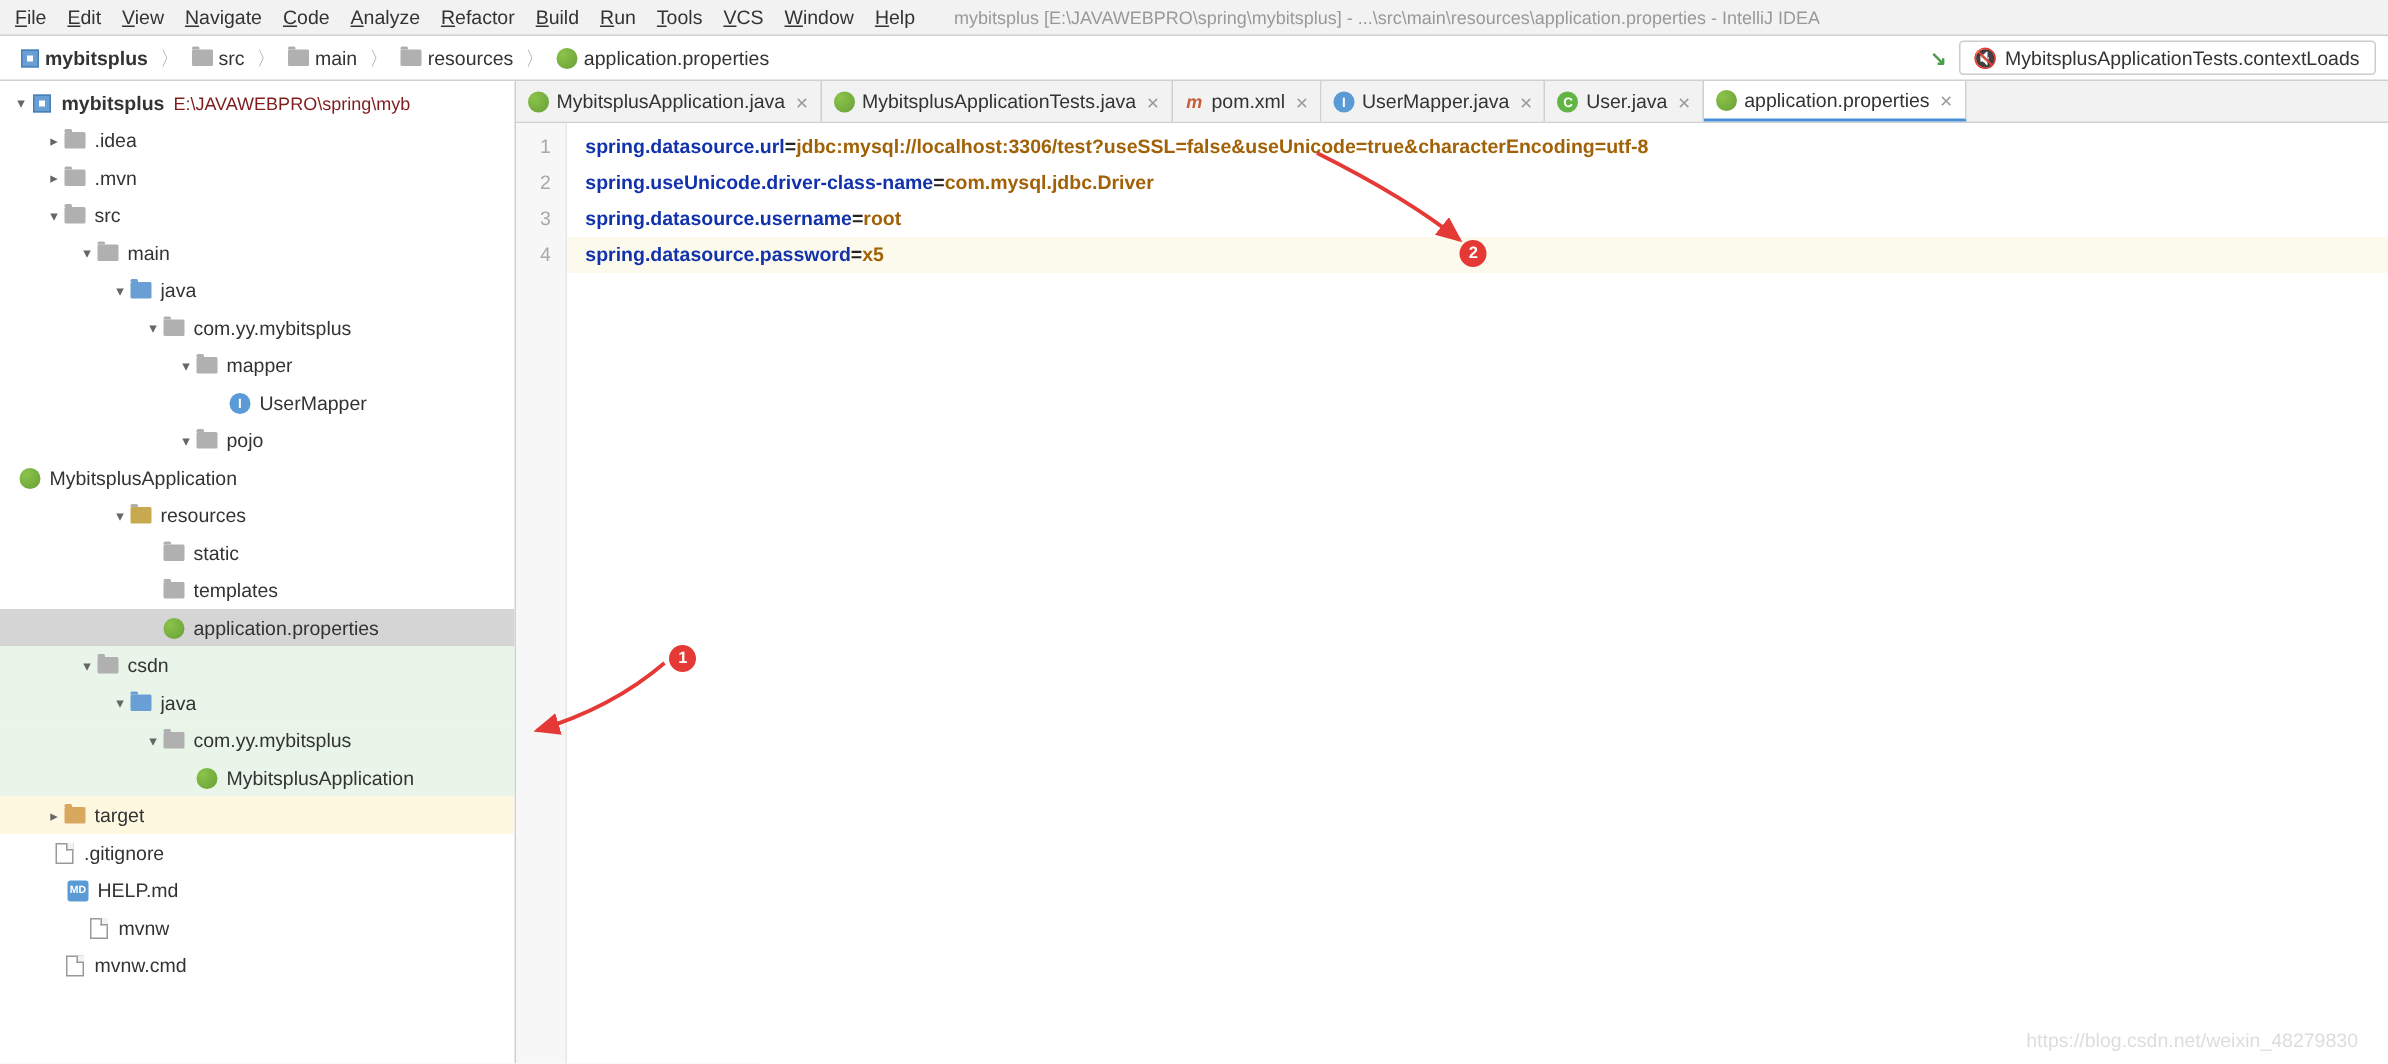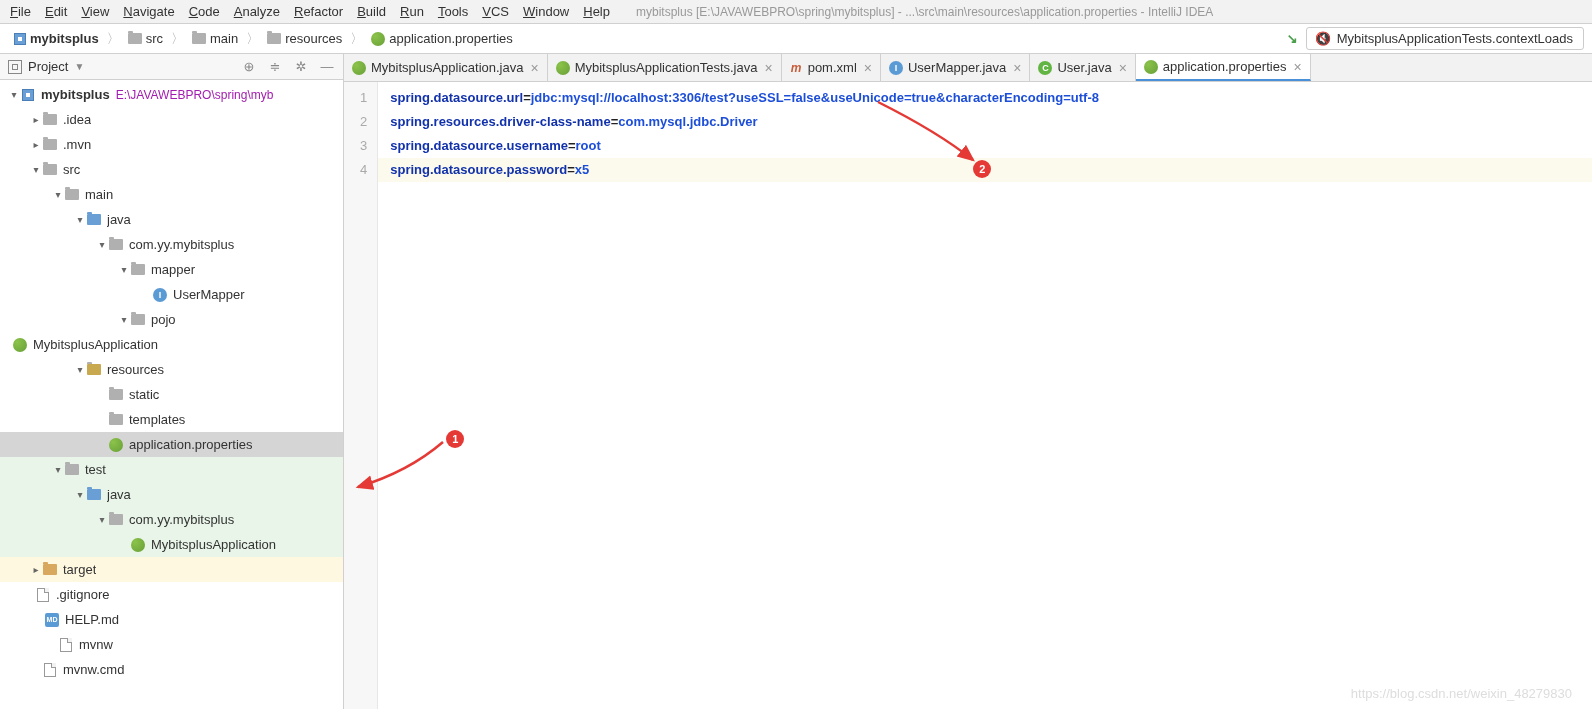--- a/index.html
+++ b/index.html
@@ -37,21 +37,21 @@
     .sidebar-tool { cursor: pointer; width: 16px; text-align: center; }
     
     .tree { flex: 1; overflow-y: auto; overflow-x: hidden; padding: 2px 0; }
     .tree-row { display: flex; align-items: center; height: 25px; padding-right: 4px; cursor: pointer; white-space: nowrap; }
     .tree-row.selected { background: #d5d5d5; }
     .tree-row.test-scope { background: #e8f5e8; }
     .tree-row.excluded { background: #fff8e1; }
     .tree-arrow { width: 12px; text-align: center; color: #666; font-size: 10px; cursor: pointer; flex-shrink: 0; }
     .tree-ico { width: 16px; display: inline-flex; align-items: center; justify-content: center; margin-right: 5px; flex-shrink: 0; }
     .tree-label { overflow: hidden; text-overflow: clip; }
-    .tree-hint { color: #a21caf; margin-left: 6px; font-size: 12px; }
+    .tree-hint { color: #7f1d1d; margin-left: 6px; font-size: 12px; }
     
     .class-ico { width: 14px; height: 14px; border-radius: 50%; background: #62b543; color: #fff; font-size: 9px; font-weight: bold; display: inline-flex; align-items: center; justify-content: center; }
     .class-ico::after { content: 'C'; }
     .interface-ico { width: 14px; height: 14px; border-radius: 50%; background: #5b9bd5; color: #fff; font-size: 9px; font-weight: bold; display: inline-flex; align-items: center; justify-content: center; }
     .interface-ico::after { content: 'I'; }
     .file-ico { width: 12px; height: 14px; background: #fff; border: 1px solid #999; display: inline-block; position: relative; }
     .file-ico::before { content: ''; position: absolute; top: -1px; right: -1px; width: 4px; height: 4px; background: #f2f2f2; border-left: 1px solid #999; border-bottom: 1px solid #999; }
     .md-ico { width: 14px; height: 14px; background: #5b9bd5; color: #fff; font-size: 7px; font-weight: bold; display: inline-flex; align-items: center; justify-content: center; border-radius: 2px; }
     .md-ico::after { content: 'MD'; }
     
@@ -63,21 +63,21 @@
     .maven-ico { width: 13px; height: 13px; color: #c65d3b; font-weight: bold; font-style: italic; font-size: 12px; display: inline-flex; align-items: center; justify-content: center; }
     .maven-ico::after { content: 'm'; }
     
     .code-area { flex: 1; display: flex; font-family: "JetBrains Mono", Consolas, monospace; font-size: 14px; overflow: auto; }
     .gutter { background: #f7f7f7; color: #aaa; text-align: right; padding: 4px 10px 4px 16px; border-right: 1px solid #e7e7e7; }
     .gutter-line { height: 24px; line-height: 24px; }
     .code { flex: 1; padding: 4px 12px; position: relative; }
     .code-line { height: 24px; line-height: 24px; white-space: pre; }
     .code-line.hl { background: #fcfaed; margin-left: -12px; padding-left: 12px; margin-right: -12px; padding-right: 12px; }
     .prop-key { color: #1232ac; font-weight: bold; }
-    .prop-val { color: #1d4ed8; font-weight: bold; }
+    .prop-val { color: #a16207; font-weight: bold; }
     .prop-eq { color: #222; font-weight: bold; }
     
     .arrow-svg { position: absolute; pointer-events: none; }
     .badge-circle { width: 18px; height: 18px; border-radius: 50%; background: #e53935; color: #fff; font-size: 11px; font-weight: bold; display: inline-flex; align-items: center; justify-content: center; position: absolute; pointer-events: none; }
     
     .watermark { position: fixed; bottom: 8px; right: 20px; color: #ddd; font-size: 13px; pointer-events: none; }
   </style>
 </head>
 <body>
 
@@ -129,35 +129,20 @@
     <span class="hammer-ico">↘</span>
     <span class="run-config">
       <span class="speaker-ico">🔇</span>
       <span>MybitsplusApplicationTests.contextLoads</span>
     </span>
   </div>
 </div>
 
 <div class="main">
   <div class="sidebar">
-    <div class="sidebar-hdr">
-      <div class="sidebar-title">
-        <span style="width:14px;height:14px;border:1px solid #888;display:inline-block;position:relative;">
-            <span style="position:absolute;inset:3px;border:1px solid #888;"></span>
-          </span>
-        <span>Project</span>
-        <span style="color:#888;font-size:10px;">▼</span>
-      </div>
-      <div class="sidebar-tools">
-        <span class="sidebar-tool">⊕</span>
-        <span class="sidebar-tool">≑</span>
-        <span class="sidebar-tool">✲</span>
-        <span class="sidebar-tool">—</span>
-      </div>
-    </div>
     <div class="tree" id="tree">
         <div class="tree-row" style="padding-left:8px">
     <span class="tree-arrow">▾</span>
     <span class="tree-ico">
             <span class="module-ico"></span>
           </span>
     <span class="tree-label"><b>mybitsplus</b></span>
           <span class="tree-hint">E:\JAVAWEBPRO\spring\myb</span>
   </div>
         <div class="tree-row" style="padding-left:30px">
@@ -256,21 +241,21 @@
     <span class="tree-ico">
             <span class="spring-ico"></span>
           </span>
     <span class="tree-label">application.properties</span>
   </div>
         <div class="tree-row test-scope" style="padding-left:52px">
     <span class="tree-arrow">▾</span>
     <span class="tree-ico">
             <span class="folder-ico"></span>
           </span>
-    <span class="tree-label">test</span>
+    <span class="tree-label">csdn</span>
   </div>
         <div class="tree-row test-scope" style="padding-left:74px">
     <span class="tree-arrow">▾</span>
     <span class="tree-ico">
             <span class="folder-ico blue"></span>
           </span>
     <span class="tree-label">java</span>
   </div>
         <div class="tree-row test-scope" style="padding-left:96px">
     <span class="tree-arrow">▾</span>
@@ -359,21 +344,21 @@
       </div>
     <div class="code-area">
       <div class="gutter" id="gutter">
           <div class="gutter-line">1</div>
           <div class="gutter-line">2</div>
           <div class="gutter-line">3</div>
           <div class="gutter-line">4</div>
         </div>
       <div class="code" id="code">
           <div class="code-line"><span class="prop-key">spring.datasource.url</span><span class="prop-eq">=</span><span class="prop-val">jdbc:mysql://localhost:3306/test?useSSL=false&amp;useUnicode=true&amp;characterEncoding=utf-8</span></div>
-          <div class="code-line"><span class="prop-key">spring.resources.driver-class-name</span><span class="prop-eq">=</span><span class="prop-val">com.mysql.jdbc.Driver</span></div>
+          <div class="code-line"><span class="prop-key">spring.useUnicode.driver-class-name</span><span class="prop-eq">=</span><span class="prop-val">com.mysql.jdbc.Driver</span></div>
           <div class="code-line"><span class="prop-key">spring.datasource.username</span><span class="prop-eq">=</span><span class="prop-val">root</span></div>
           <div class="code-line hl"><span class="prop-key">spring.datasource.password</span><span class="prop-eq">=</span><span class="prop-val">x5</span></div>
         <svg class="arrow-svg" style="left:-30px; top:350px;" width="120" height="60">
           <defs>
               <marker id="ah1" markerWidth="8" markerHeight="8" refX="6" refY="3" orient="auto">
                 <path d="M0,0 L7,3 L0,6 Z" fill="#e53935"></path>
               </marker>
             </defs>
           <path d="M95,10 Q60,40 10,55" stroke="#e53935" stroke-width="2.5" fill="none" marker-end="url(#ah1)"></path>
         </svg>

